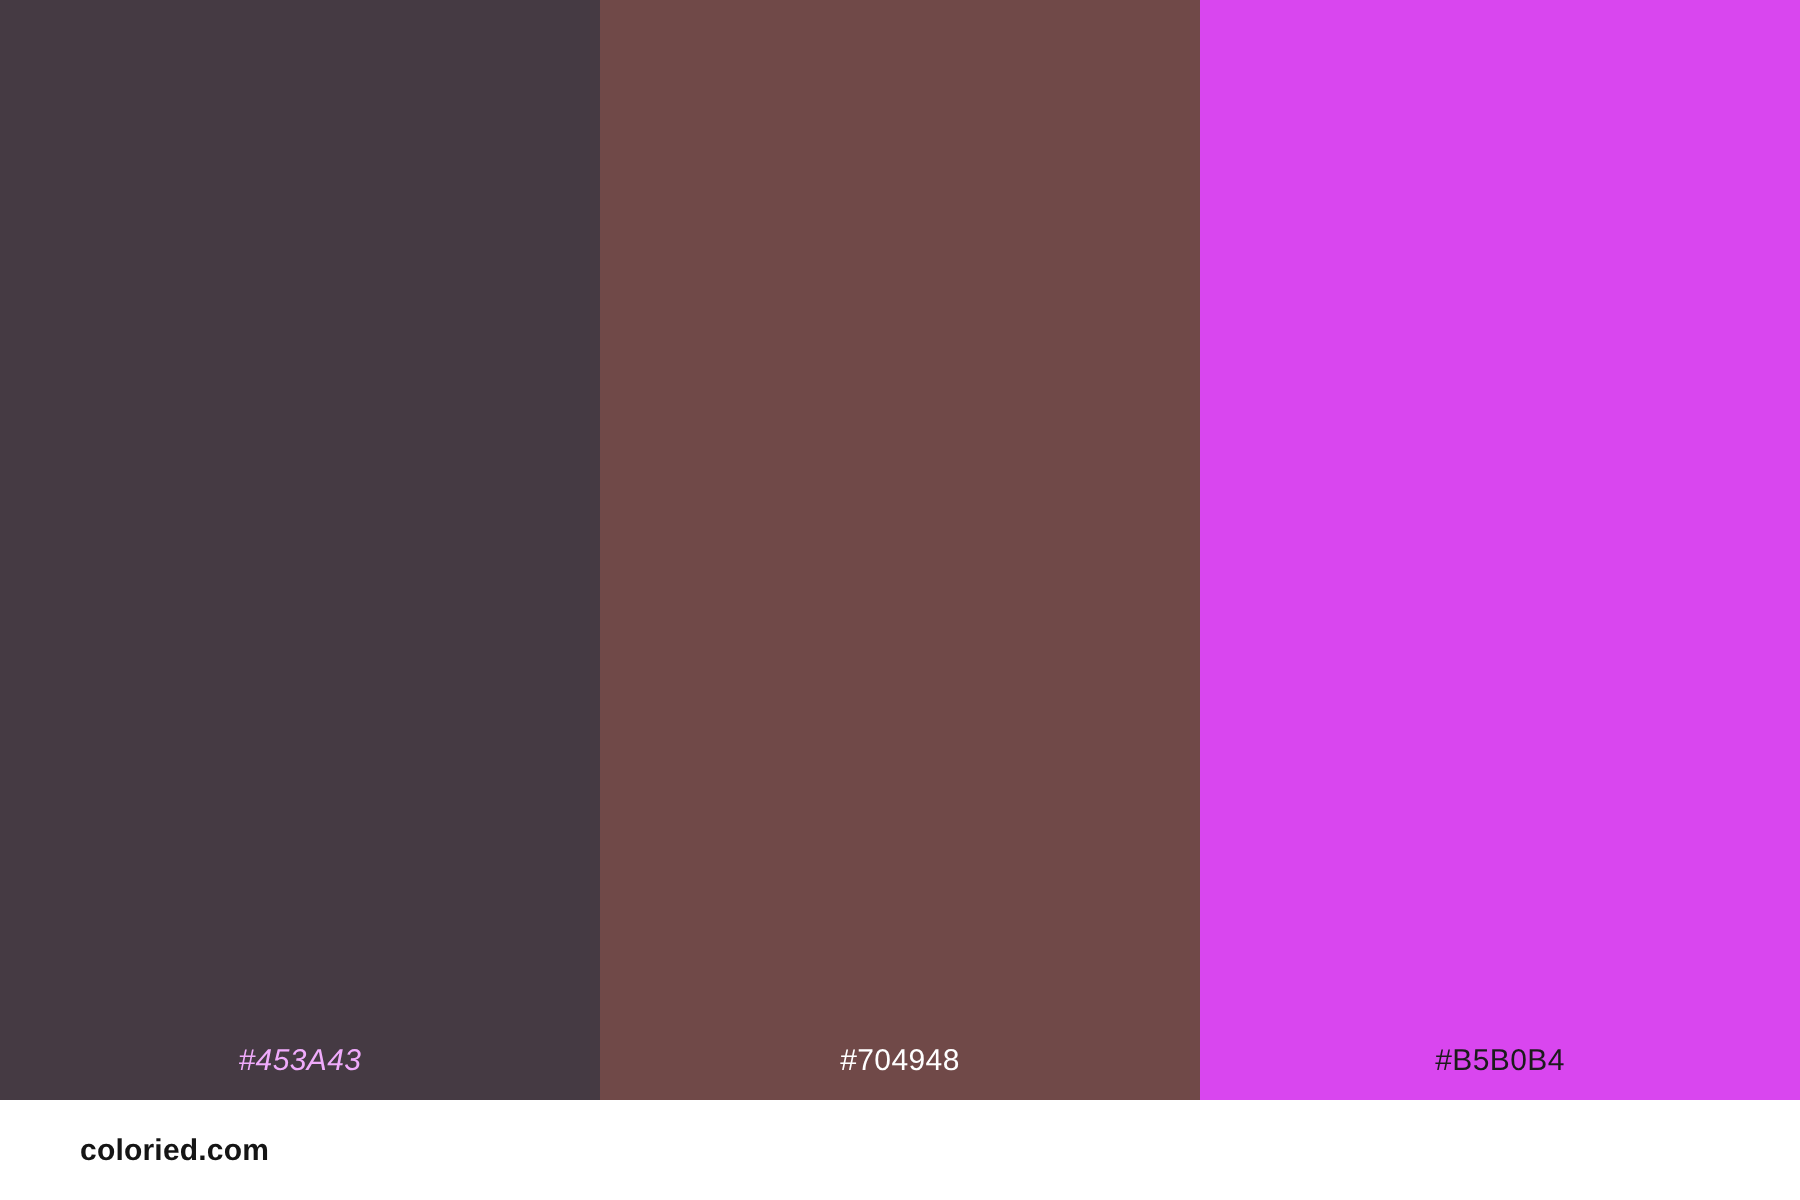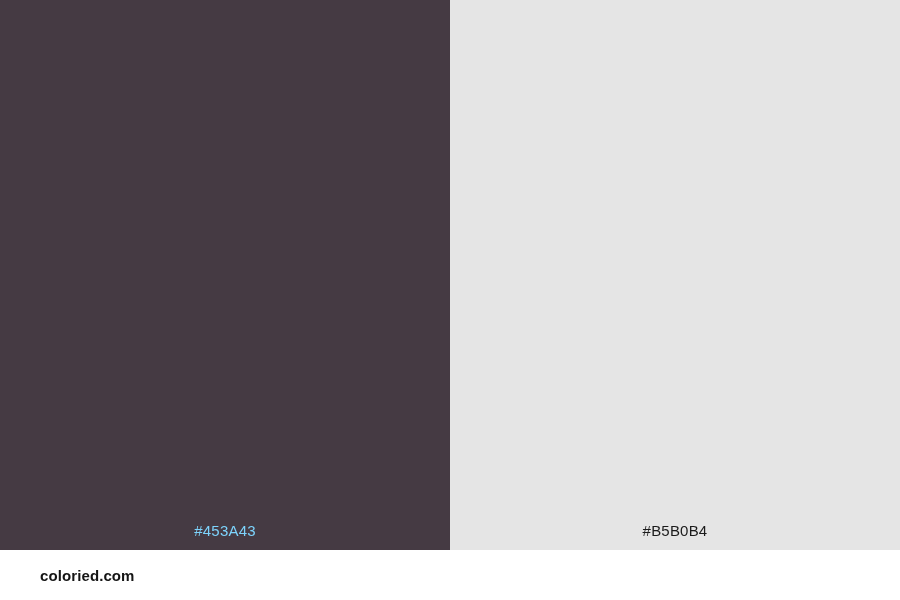--- a/index.html
+++ b/index.html
@@ -77,25 +77,28 @@
   }
 </style>
 </head>
 <body>
 
 <div class="palette-page" style="background-color: rgb(255, 255, 255);">
 
   <div class="swatch-strip" style="height: 550px;">
 
     <div class="swatch" style="background-color: rgb(69, 58, 67); height: 550px;">
-      <span class="swatch-label label-light" style="color: #7dd3fc;">#453A43</span>
+      <span class="swatch-label label-light" style="color: #f0abfc; font-style: italic;">#453A43</span>
     </div>
 
+    <div class="swatch" style="background-color: rgb(112, 73, 72); height: 550px;">
+      <span class="swatch-label label-light" style="color: rgb(255, 255, 255);">#704948</span>
+    </div>
 
-    <div class="swatch" style="background-color: #e5e5e5; height: 550px;">
+    <div class="swatch" style="background-color: #d946ef; height: 550px;">
       <span class="swatch-label label-dark" style="color: rgb(27, 27, 27);">#B5B0B4</span>
     </div>
 
 
 
   </div>
 
   <div class="footer" style="background-color: rgb(255, 255, 255); top: 550px; height: 50px;">
     <span class="footer-brand" style="color: rgb(21, 21, 21);">coloried.com</span>
   </div>

